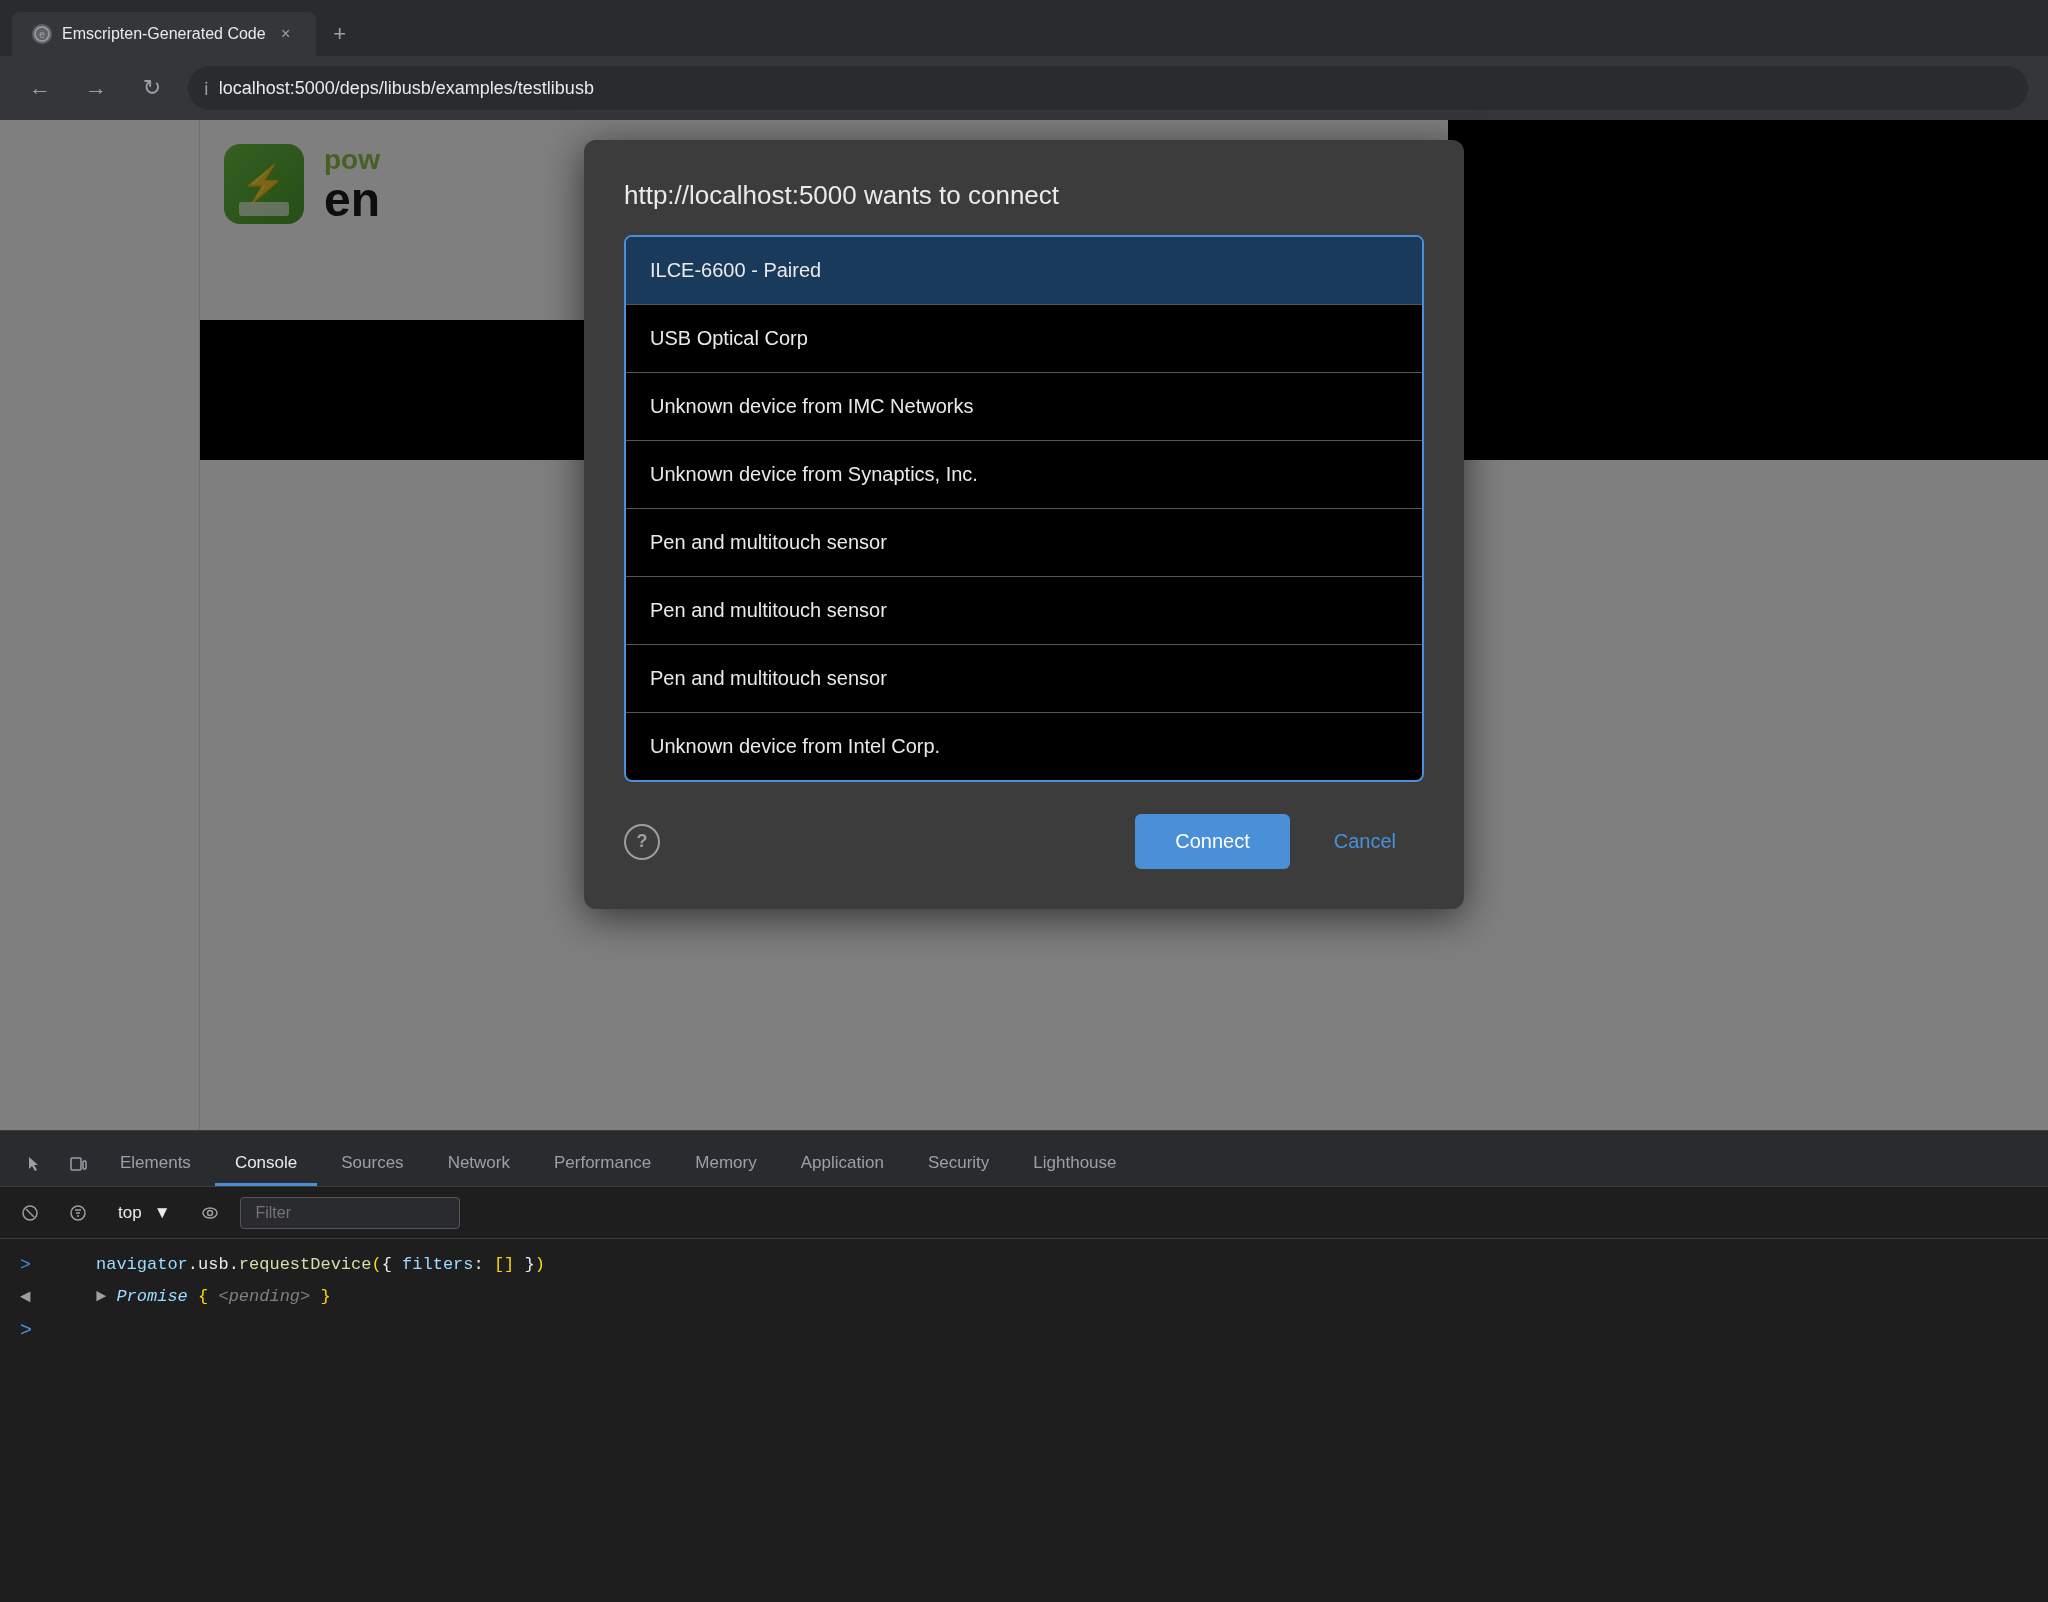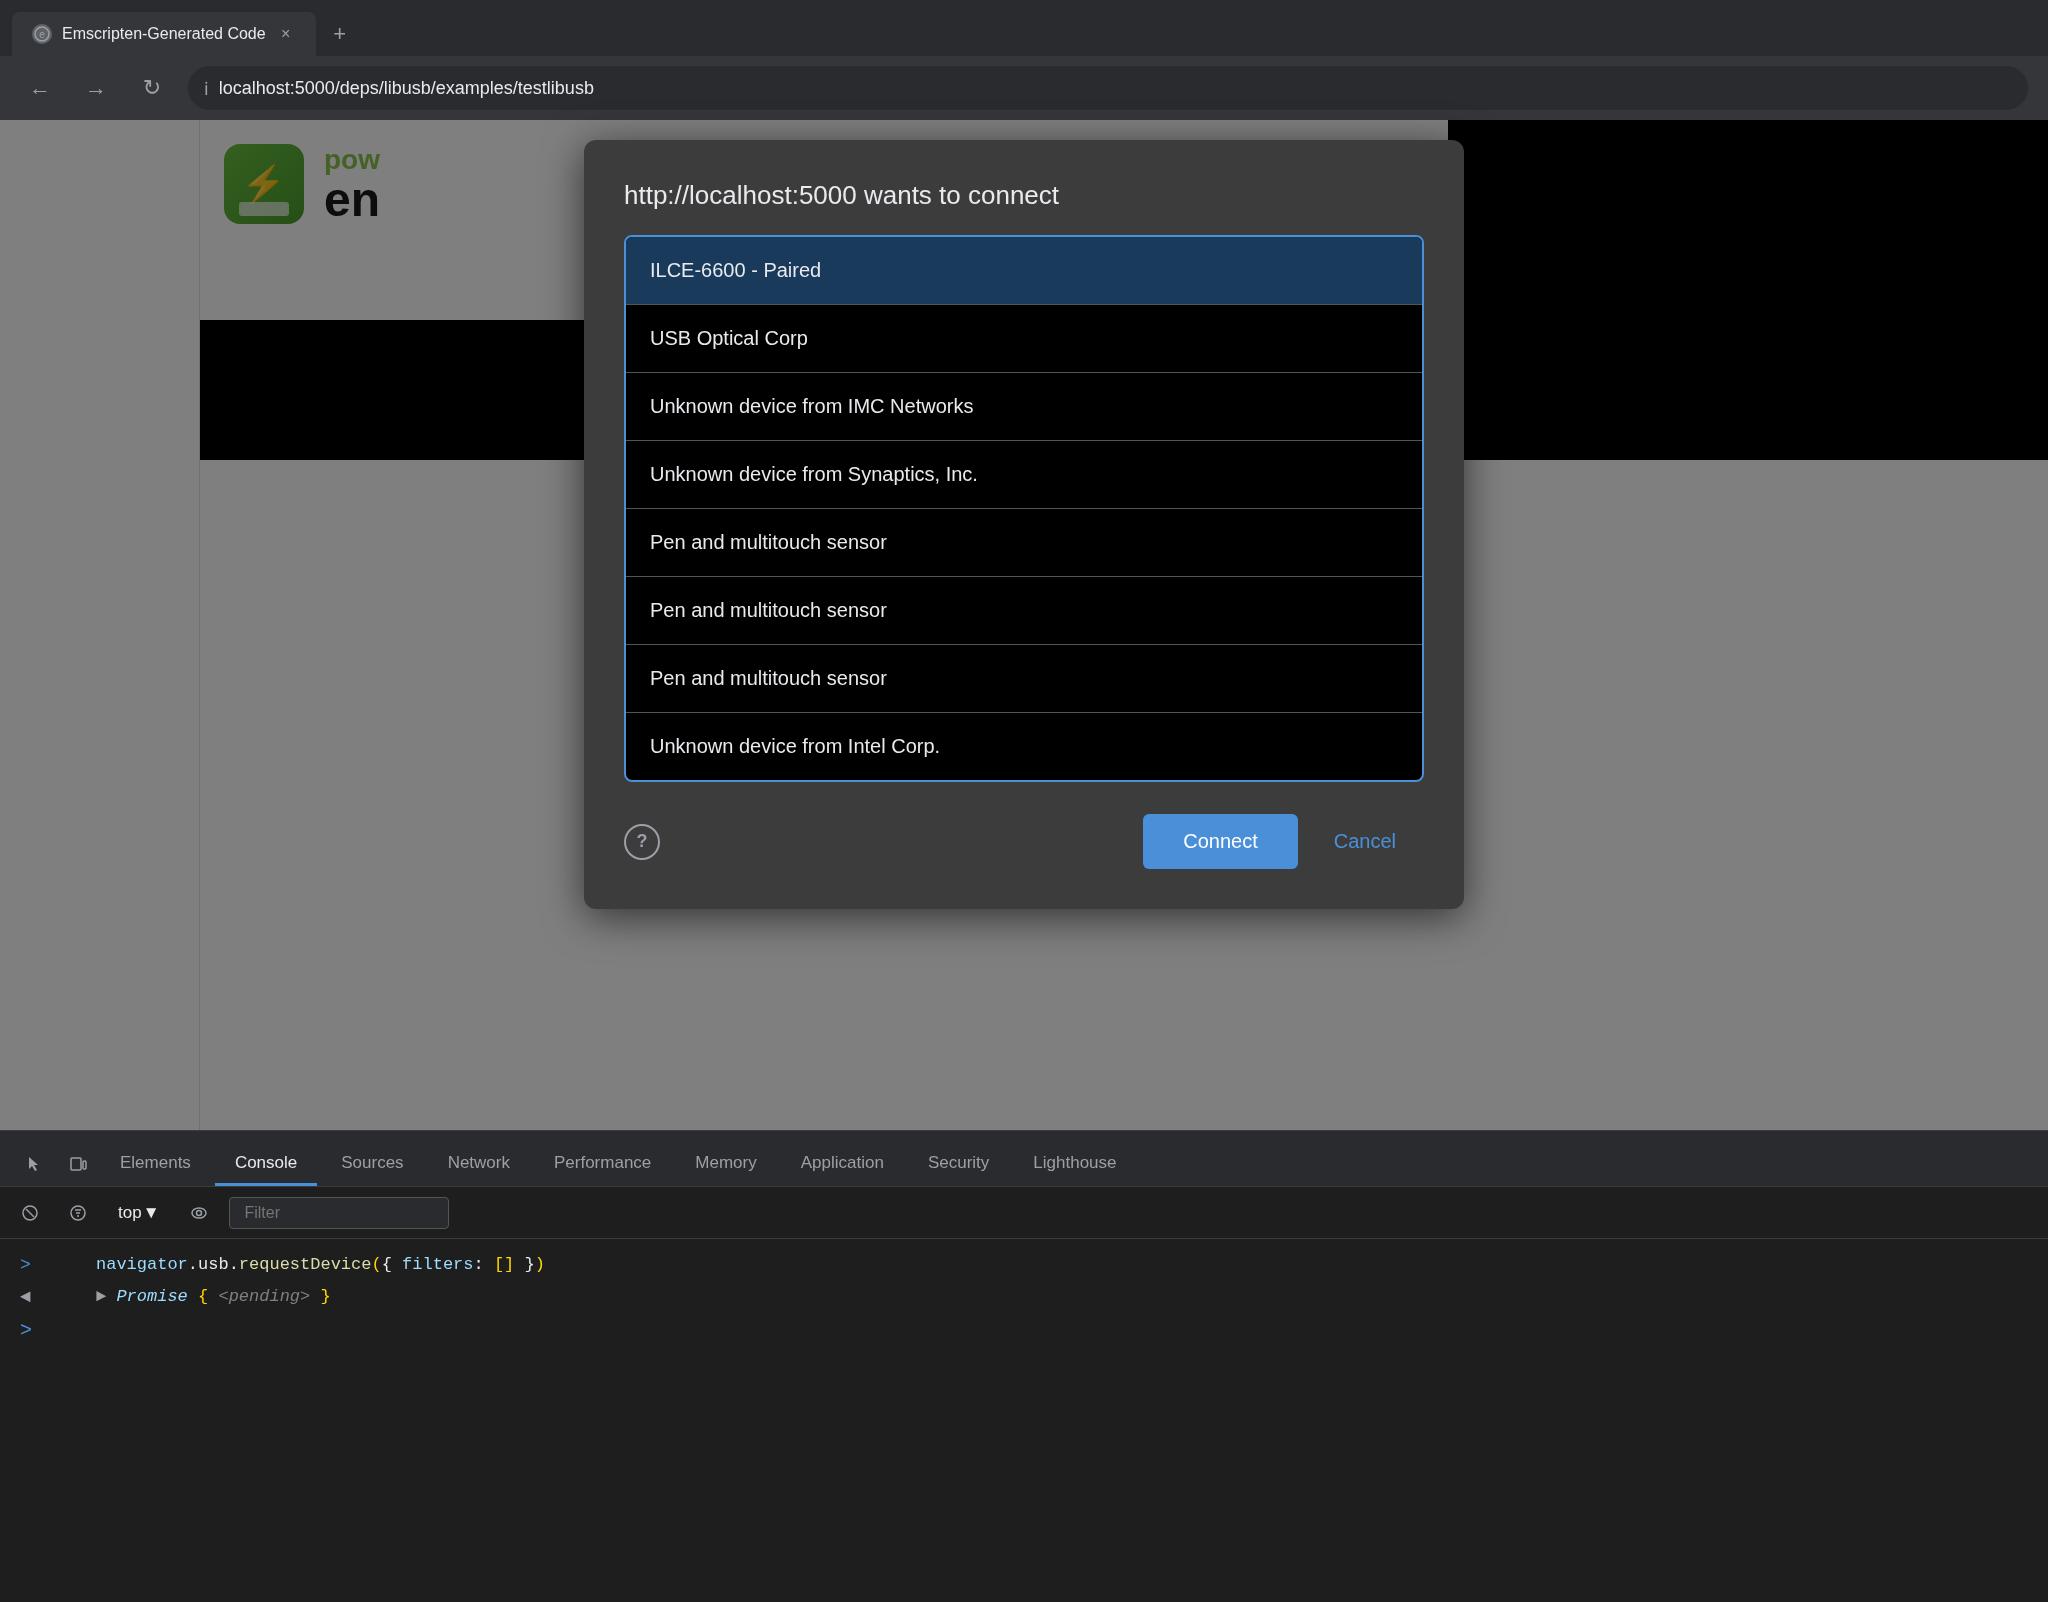--- a/index.html
+++ b/index.html
@@ -268,21 +268,21 @@
       display: flex;
       align-items: center;
       justify-content: center;
       font-size: 18px;
       font-weight: bold;
       cursor: pointer;
     }
 
     .dialog-buttons {
       display: flex;
-      gap: 8px;
+      gap: 16px;
     }
 
     .btn-connect {
       background: #4a90d9;
       color: #fff;
       border: none;
       border-radius: 6px;
       padding: 16px 40px;
       font-size: 20px;
       cursor: pointer;
@@ -362,21 +362,21 @@
       justify-content: center;
       color: #9aa0a6;
       font-size: 18px;
       cursor: pointer;
       border-radius: 4px;
     }
 
     .top-dropdown {
       display: flex;
       align-items: center;
-      gap: 1px;
+      gap: 12px;
       color: #e8eaed;
       font-size: 17px;
       cursor: pointer;
       padding: 4px 10px;
       border-radius: 4px;
     }
 
     .filter-input {
       background: #2a2b2f;
       border: 1px solid #555;

